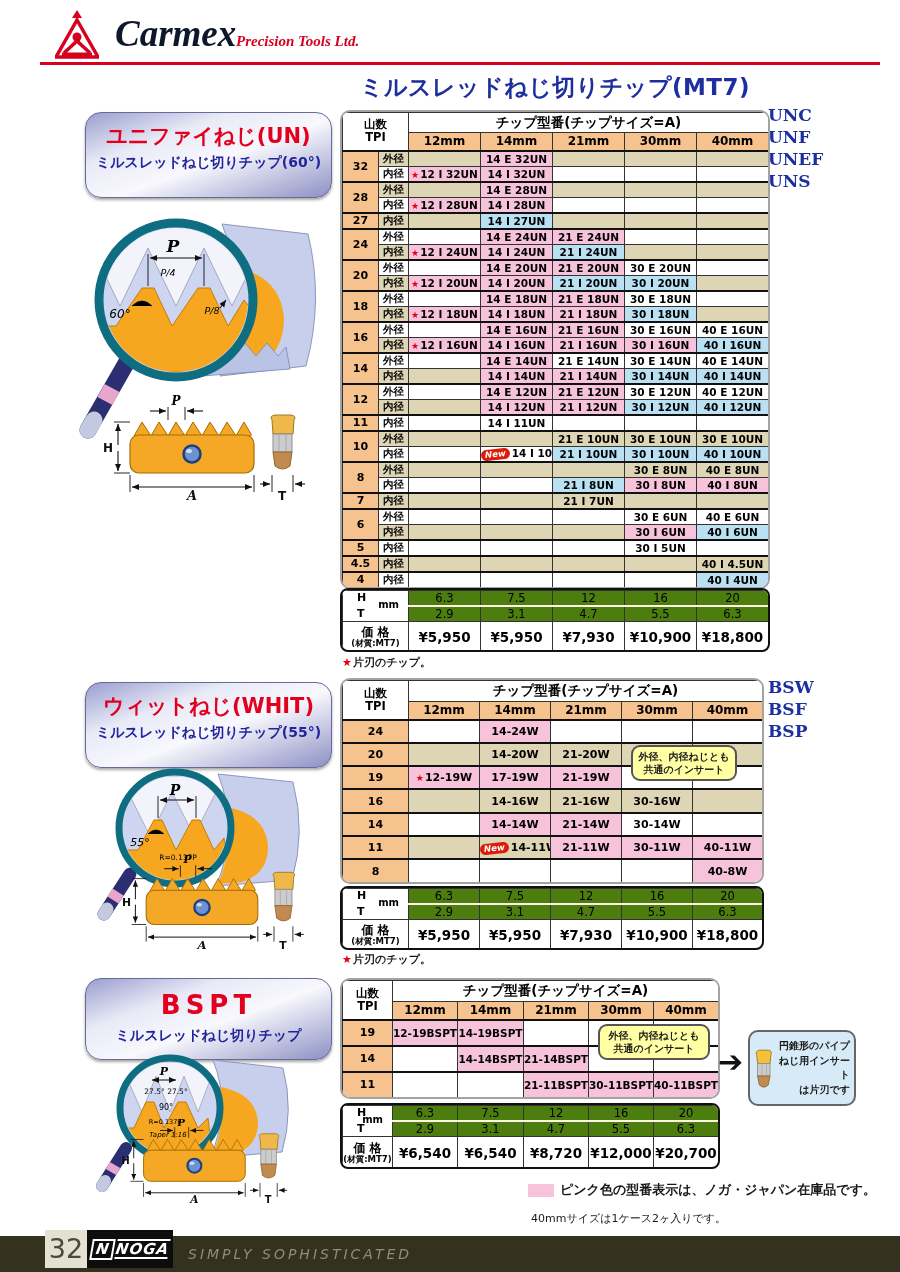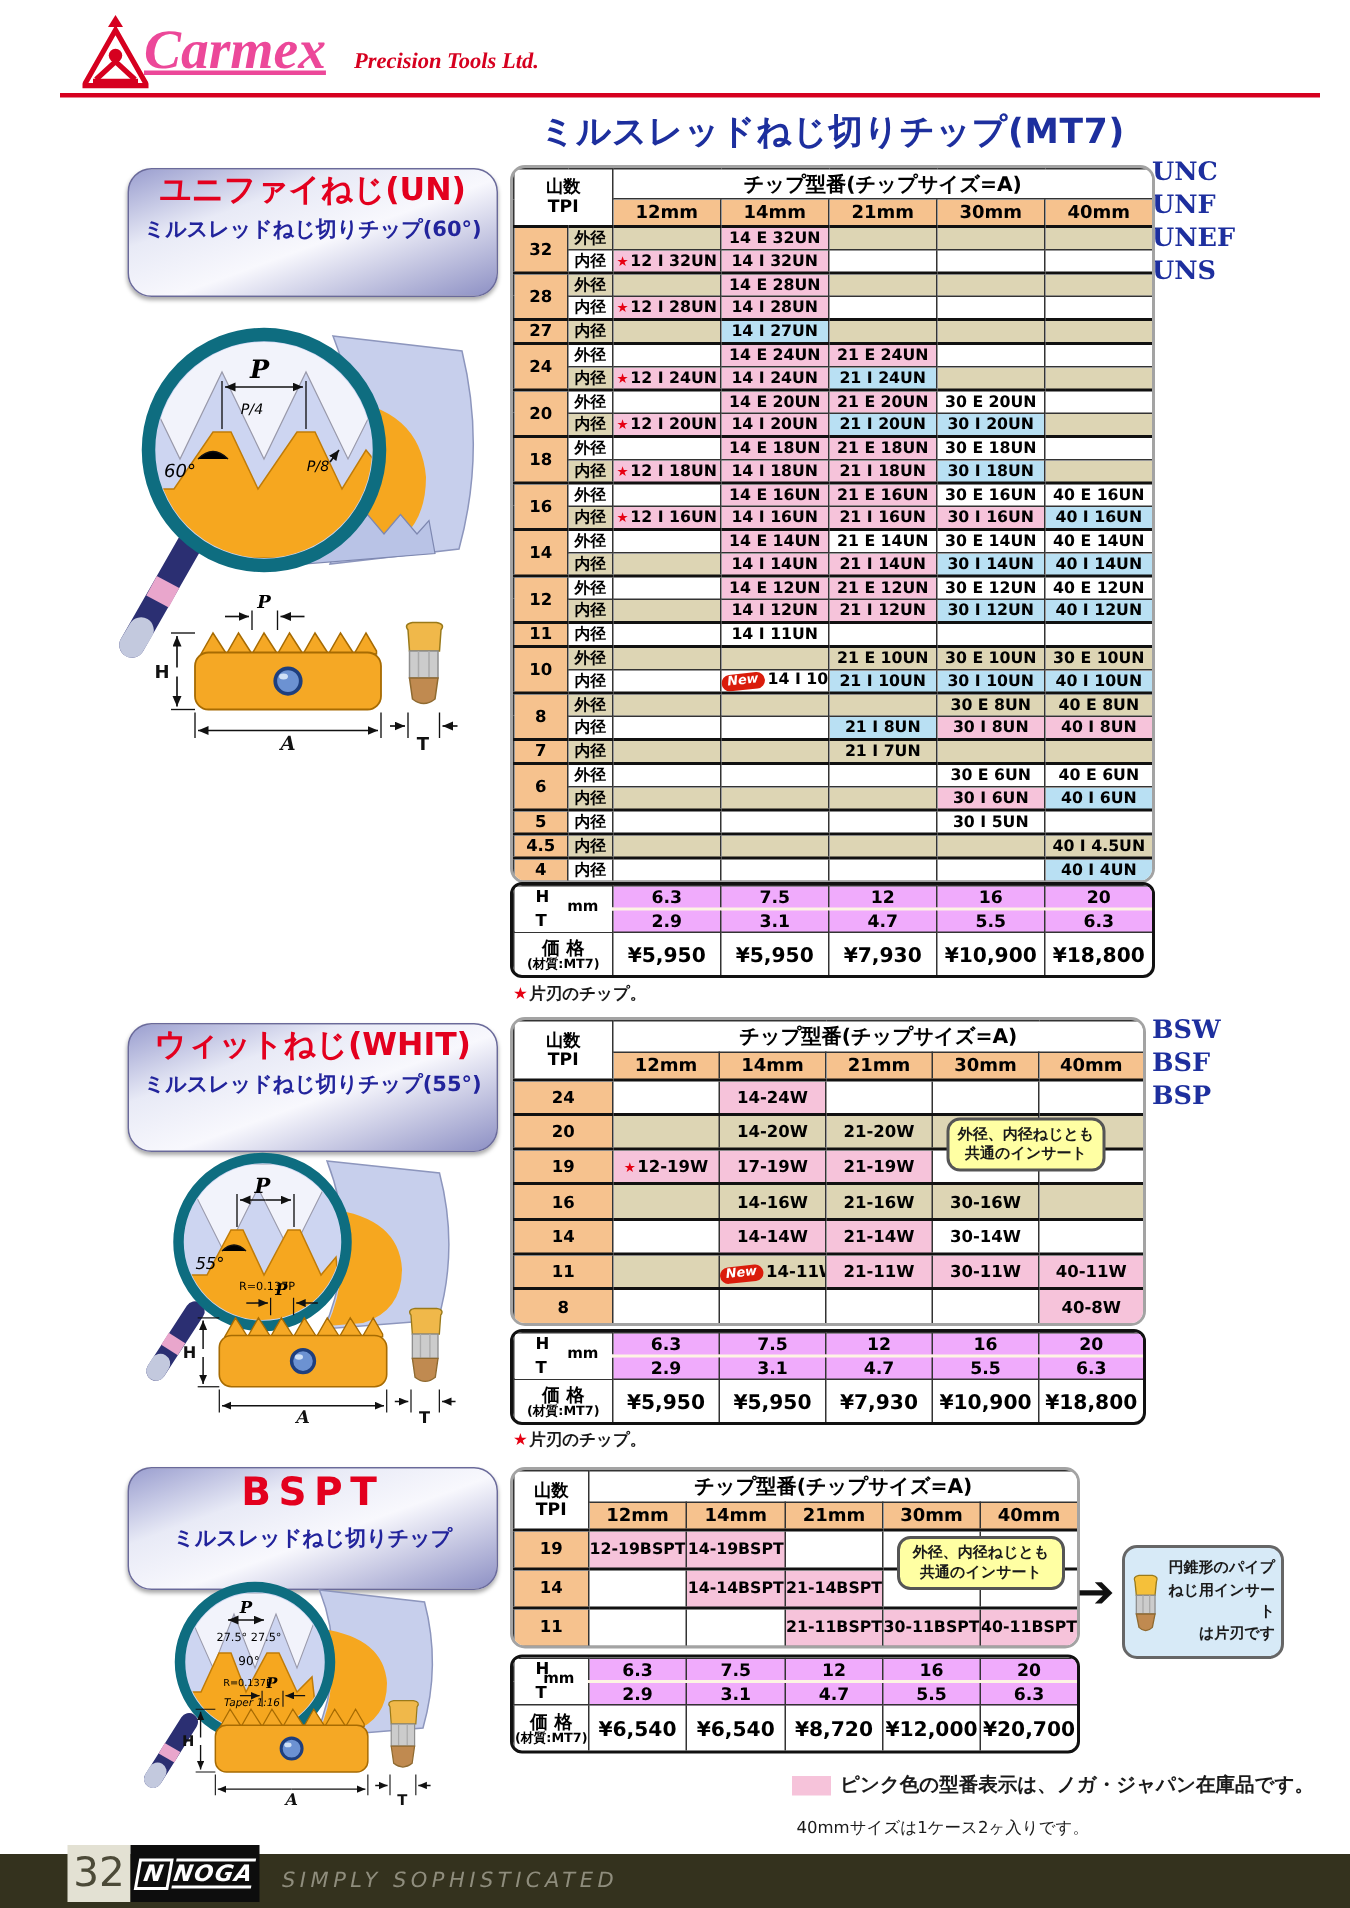--- a/index.html
+++ b/index.html
@@ -1,29 +1,29 @@
 <!DOCTYPE html>
 <html><head>
 <meta charset="utf-8">
 <style>
   * { box-sizing: border-box; margin: 0; padding: 0; }
   body { background:#888; font-family:"DejaVu Sans", sans-serif; }
   .page { position:relative; width:900px; height:1272px; background:#fff; margin:0 auto; overflow:hidden; }
 
   
   #carmex-logo { position:absolute; left:55px; top:10px; }
-  #brand-name { position:absolute; left:96px; top:12px; font-family:"Liberation Serif", serif; font-style:italic; font-weight:bold; font-size:37px; color:#ec4899;text-decoration:underline; }
+  #brand-name { position:absolute; left:115px; top:12px; font-family:"Liberation Serif", serif; font-style:italic; font-weight:bold; font-size:37px; color:#0f172a; }
   #brand-sub { position:absolute; left:236px; top:33px; font-family:"Liberation Serif", serif; font-style:italic; font-weight:bold; font-size:15px; color:#d6001f; }
   #header-rule { position:absolute; left:40px; top:62px; width:840px; height:3px; background:#d6001f; }
   #page-title { position:absolute; left:340px; top:72px; width:430px; text-align:center; font-size:23px; font-weight:bold; color:#1d2f9e; letter-spacing:0.5px; }
 
   
   .section-box { position:absolute; left:85px; width:247px; border-radius:16px; border:1px solid #6a6a9a;
     background:linear-gradient(160deg,#9a9ecf 0%, #e8eaf6 30%, #f8f8fd 55%, #8d90c4 100%);
-    box-shadow:0 2px 3px rgba(0,0,0,.35); text-align:center; }
+    box-shadow:0 2px 3px rgba(0,0,0,.35); text-align:center; padding-top:10px; }
   #un-box { top:112px; height:86px; }
   #whit-box { top:682px; height:86px; }
   #bspt-box { top:978px; height:82px; }
   .section-box .box-title { font-size:21px; font-weight:bold; color:#e3001e; line-height:1.3; }
   #bspt-box .box-title { font-size:26px; letter-spacing:5px; }
   .section-box .box-sub { font-size:14px; font-weight:bold; color:#22249c; margin-top:4px; }
 
   
   .side-labels { position:absolute; left:768px; font-family:"DejaVu Serif", serif; font-weight:bold; font-size:17px; color:#1d2f9e; line-height:22px; }
   #un-side-labels { top:104px; }
@@ -61,21 +61,21 @@
   
   .spec-wrap { position:absolute; left:340px; border:2px solid #111; border-radius:8px; overflow:hidden; background:#fff; }
   #un-spec-wrap { top:588px; width:430px; height:64px; }
   #whit-spec-wrap { top:886px; width:424px; height:64px; }
   #bspt-spec-wrap { top:1103px; width:380px; height:66px; }
   table.stable { border-collapse:collapse; table-layout:fixed; width:100%; }
   .stable td { border:1px solid #333; text-align:center; padding:0; }
   .stable tr.ht-row { height:15px; }
   .stable tr.price-row { height:30px; }
   #bspt-spec tr.price-row { height:32px; }
-  .stable td.hv, .stable td.tv { background:#f0abfc; font-size:11.5px; font-weight:bold; }
+  .stable td.hv, .stable td.tv { background:#4d7c0f; font-size:11.5px; font-weight:normal; }
   .stable td.hv { border-bottom:2px solid #fdf4e3; }
   .stable td.ht-label { background:#fff; position:relative; }
   .stable .hl { position:absolute; left:14px; top:0px; font-size:11px; font-weight:bold; }
   .stable .tl { position:absolute; left:14px; bottom:1px; font-size:11px; font-weight:bold; }
   .stable .mml { position:absolute; right:9px; top:8px; font-size:10px; font-weight:bold; }
   .stable td.price-label { font-weight:bold; }
   .stable .pl1 { font-size:12px; line-height:13px; }
   .stable .pl2 { font-size:8.5px; line-height:9px; }
   .stable td.price { font-size:13.5px; font-weight:bold; }
 

